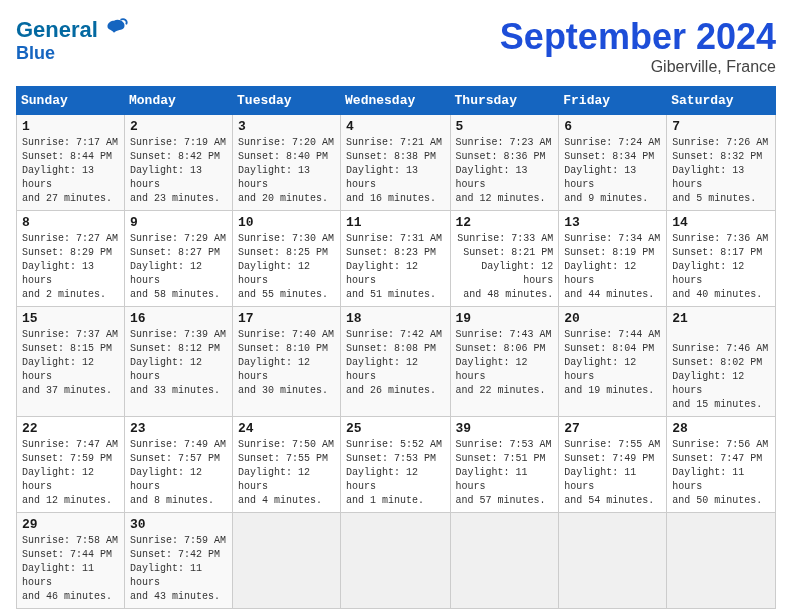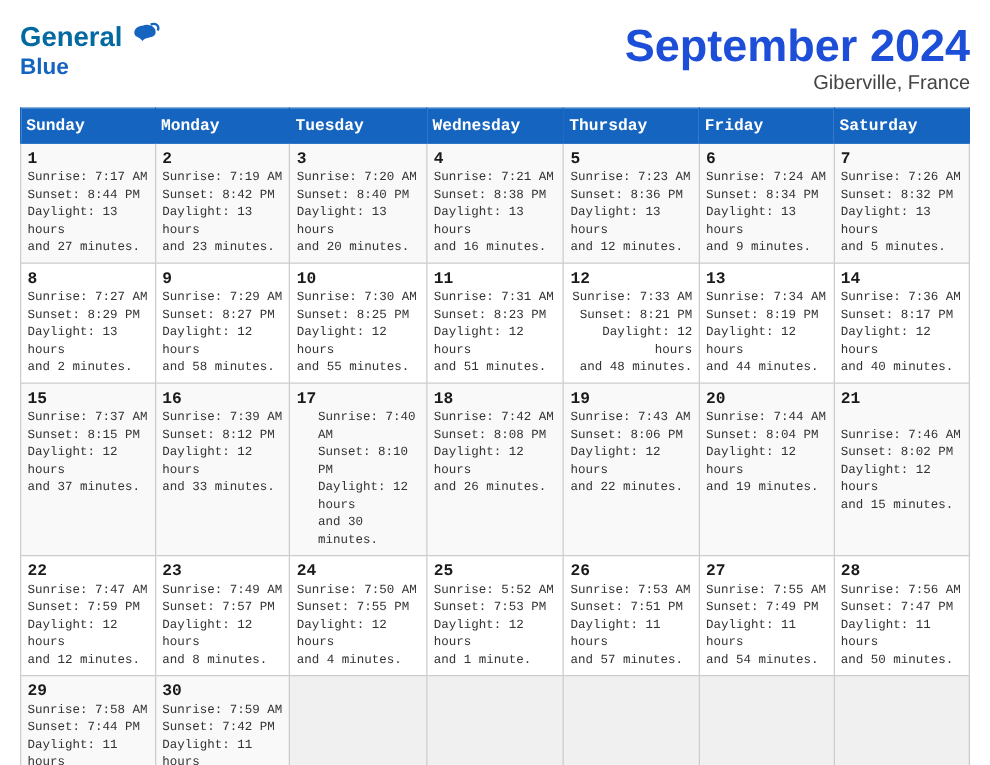--- a/index.html
+++ b/index.html
@@ -240,21 +240,21 @@
         </td>
         <td>
           <span class="day-num">16</span>
           <div class="day-info" style="white-space: pre-line;">Sunrise: 7:39 AM
 Sunset: 8:12 PM
 Daylight: 12 hours
 and 33 minutes.</div>
         </td>
         <td>
           <span class="day-num">17</span>
-          <div class="day-info" style="white-space: pre-line; margin-left: 17px;">Sunrise: 7:40 AM
+          <div class="day-info" style="white-space: pre-line;">Sunrise: 7:40 AM
 Sunset: 8:10 PM
 Daylight: 12 hours
 and 30 minutes.</div>
         </td>
         <td>
           <span class="day-num">18</span>
           <div class="day-info" style="white-space: pre-line;">Sunrise: 7:42 AM
 Sunset: 8:08 PM
 Daylight: 12 hours
 and 26 minutes.</div>
@@ -304,21 +304,21 @@
 and 4 minutes.</div>
         </td>
         <td>
           <span class="day-num">25</span>
           <div class="day-info" style="white-space: pre-line;">Sunrise: 5:52 AM
 Sunset: 7:53 PM
 Daylight: 12 hours
 and 1 minute.</div>
         </td>
         <td>
-          <span class="day-num">26</span>
+          <span class="day-num">39</span>
           <div class="day-info" style="white-space: pre-line;">Sunrise: 7:53 AM
 Sunset: 7:51 PM
 Daylight: 11 hours
 and 57 minutes.</div>
         </td>
         <td>
           <span class="day-num">27</span>
           <div class="day-info" style="white-space: pre-line;">Sunrise: 7:55 AM
 Sunset: 7:49 PM
 Daylight: 11 hours

